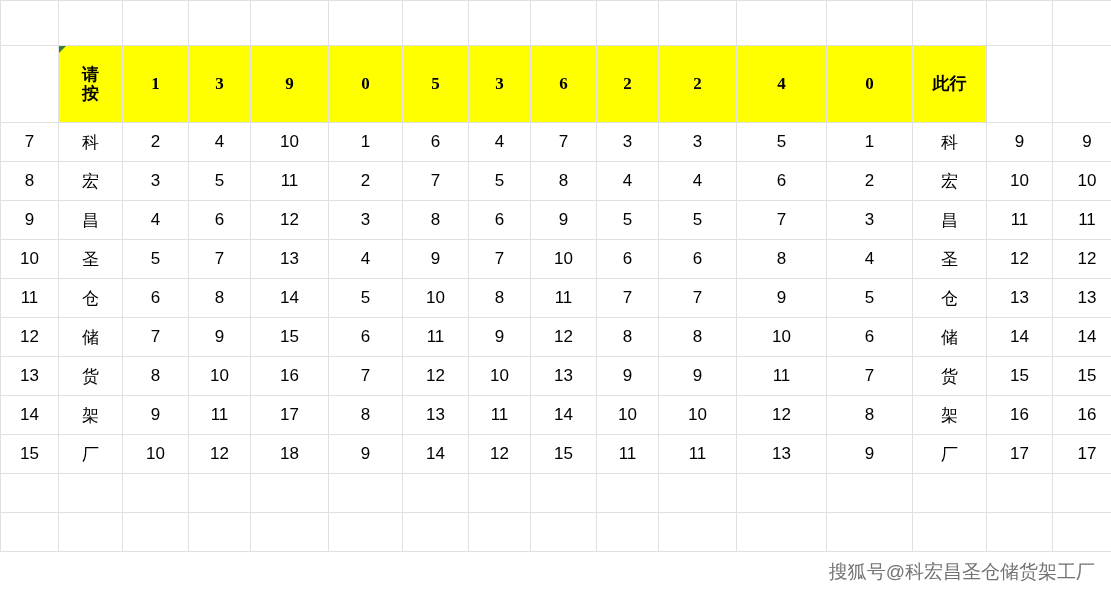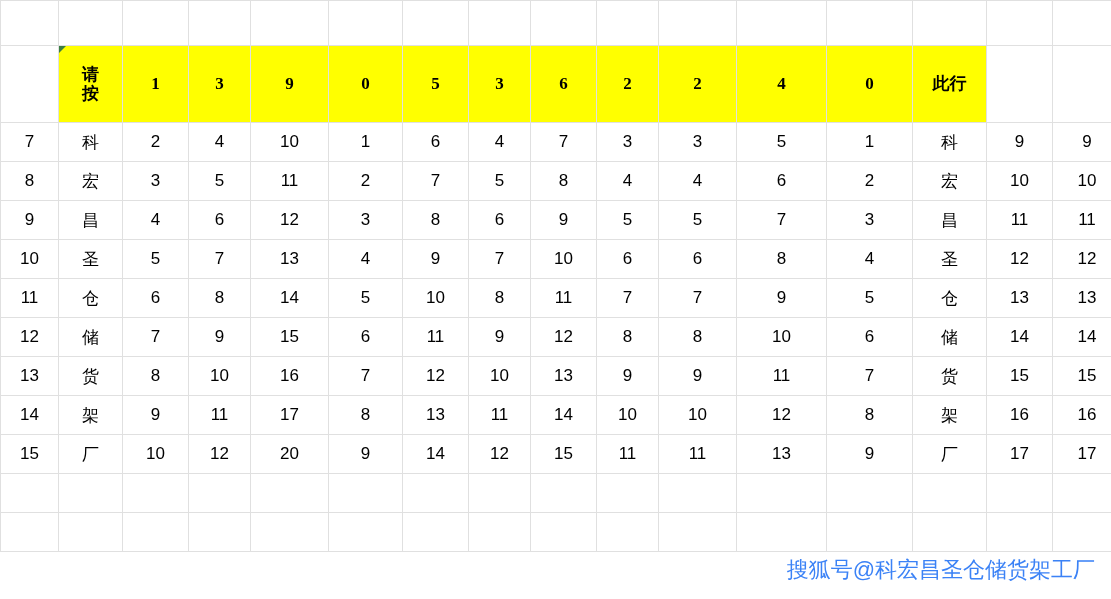--- a/index.html
+++ b/index.html
@@ -101,22 +101,22 @@
     left: 0;
     width: 0;
     height: 0;
     border-top: 7px solid #3a7d44;
     border-right: 7px solid transparent;
   }
   .watermark {
     position: absolute;
     right: 16px;
     bottom: 14px;
-    font-size: 22px;
-    color: #3b82f6;
+    font-size: 19px;
+    color: #737373;
     font-family: "Liberation Sans", sans-serif;
     white-space: nowrap;
   }
 </style>
 </head>
 <body>
 
 <div class="sheet">
   <table class="grid">
     <colgroup>
@@ -331,21 +331,21 @@
         <td class="cn-red">架</td>
         <td class="num">16</td>
         <td class="num">16</td>
       </tr>
 
       <tr class="data">
         <td class="num">15</td>
         <td class="cn-red">厂</td>
         <td class="num">10</td>
         <td class="num">12</td>
-        <td class="num">20</td>
+        <td class="num">18</td>
         <td class="num">9</td>
         <td class="num">14</td>
         <td class="num">12</td>
         <td class="num">15</td>
         <td class="num">11</td>
         <td class="num">11</td>
         <td class="num">13</td>
         <td class="num">9</td>
         <td class="cn-red">厂</td>
         <td class="num">17</td>

